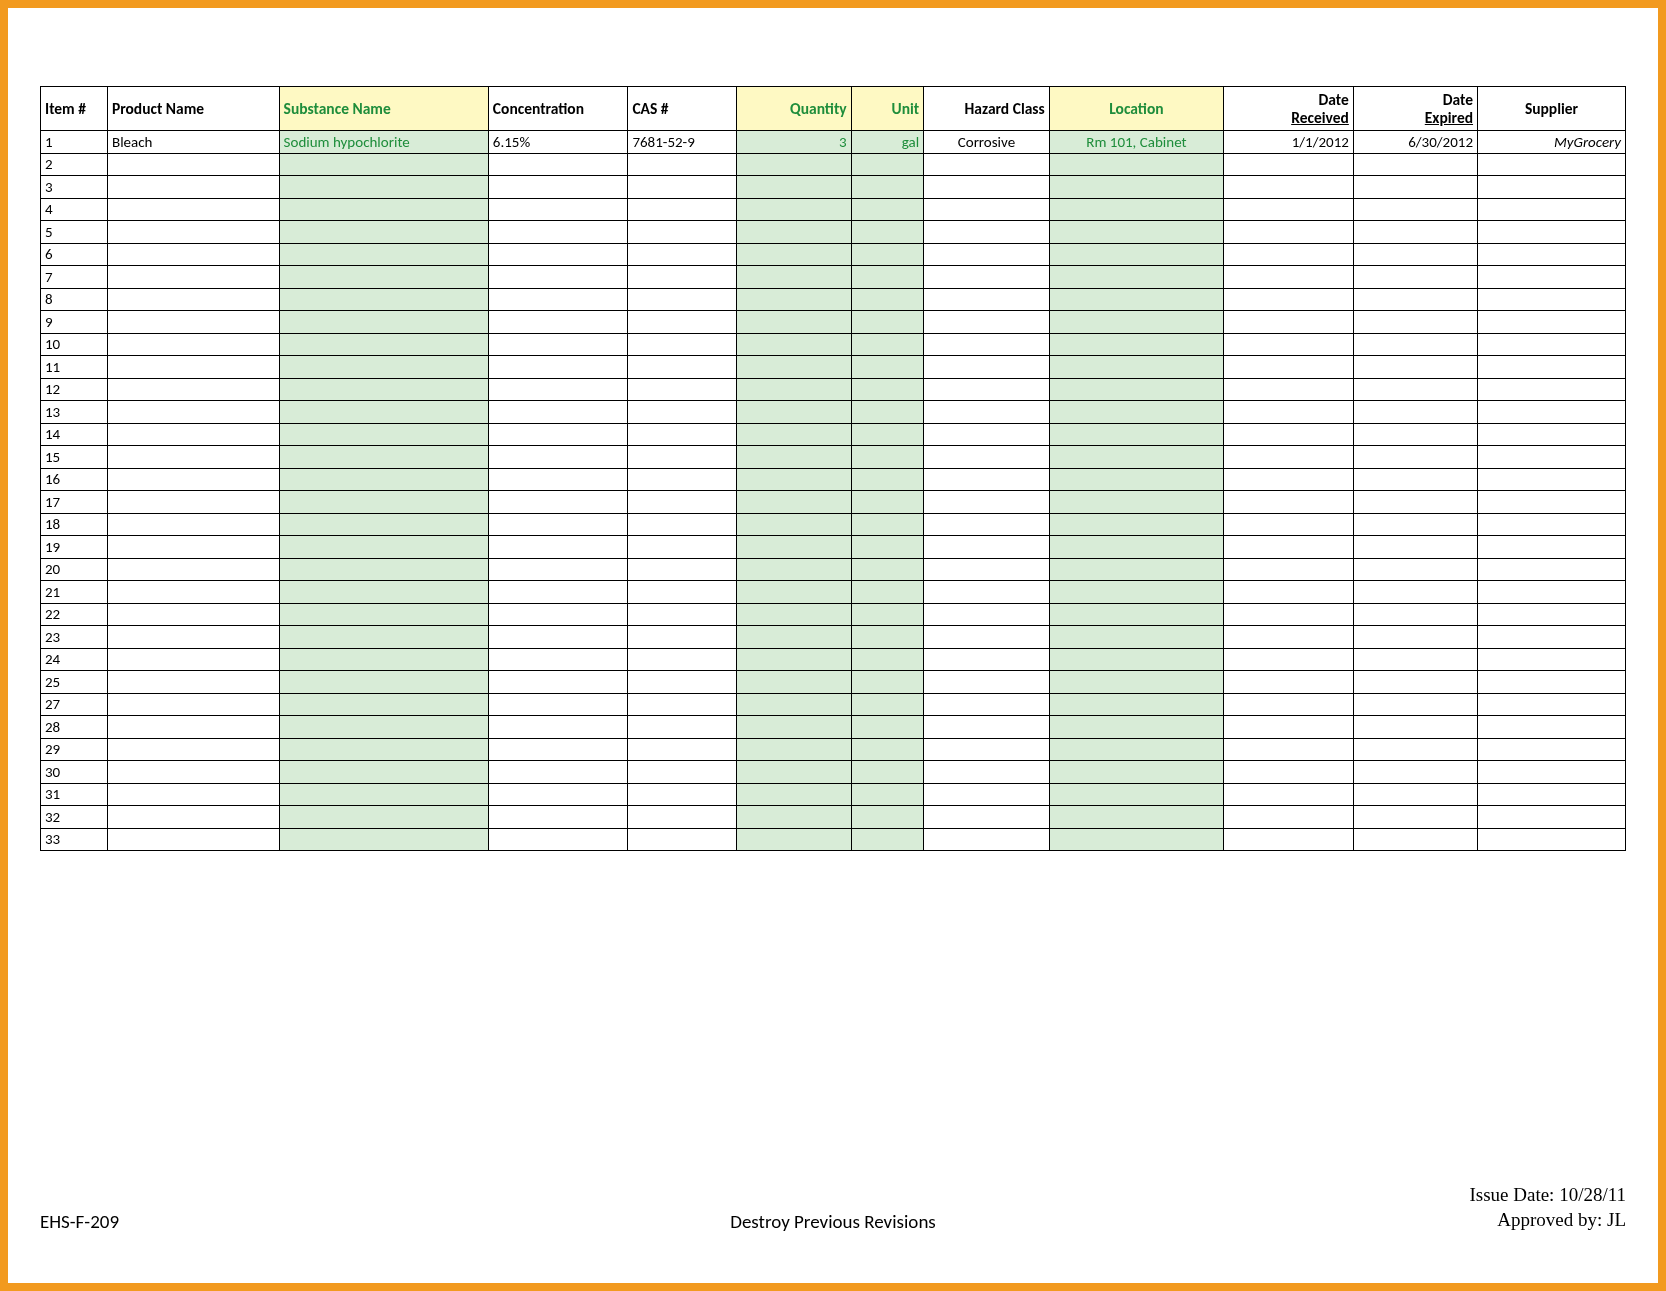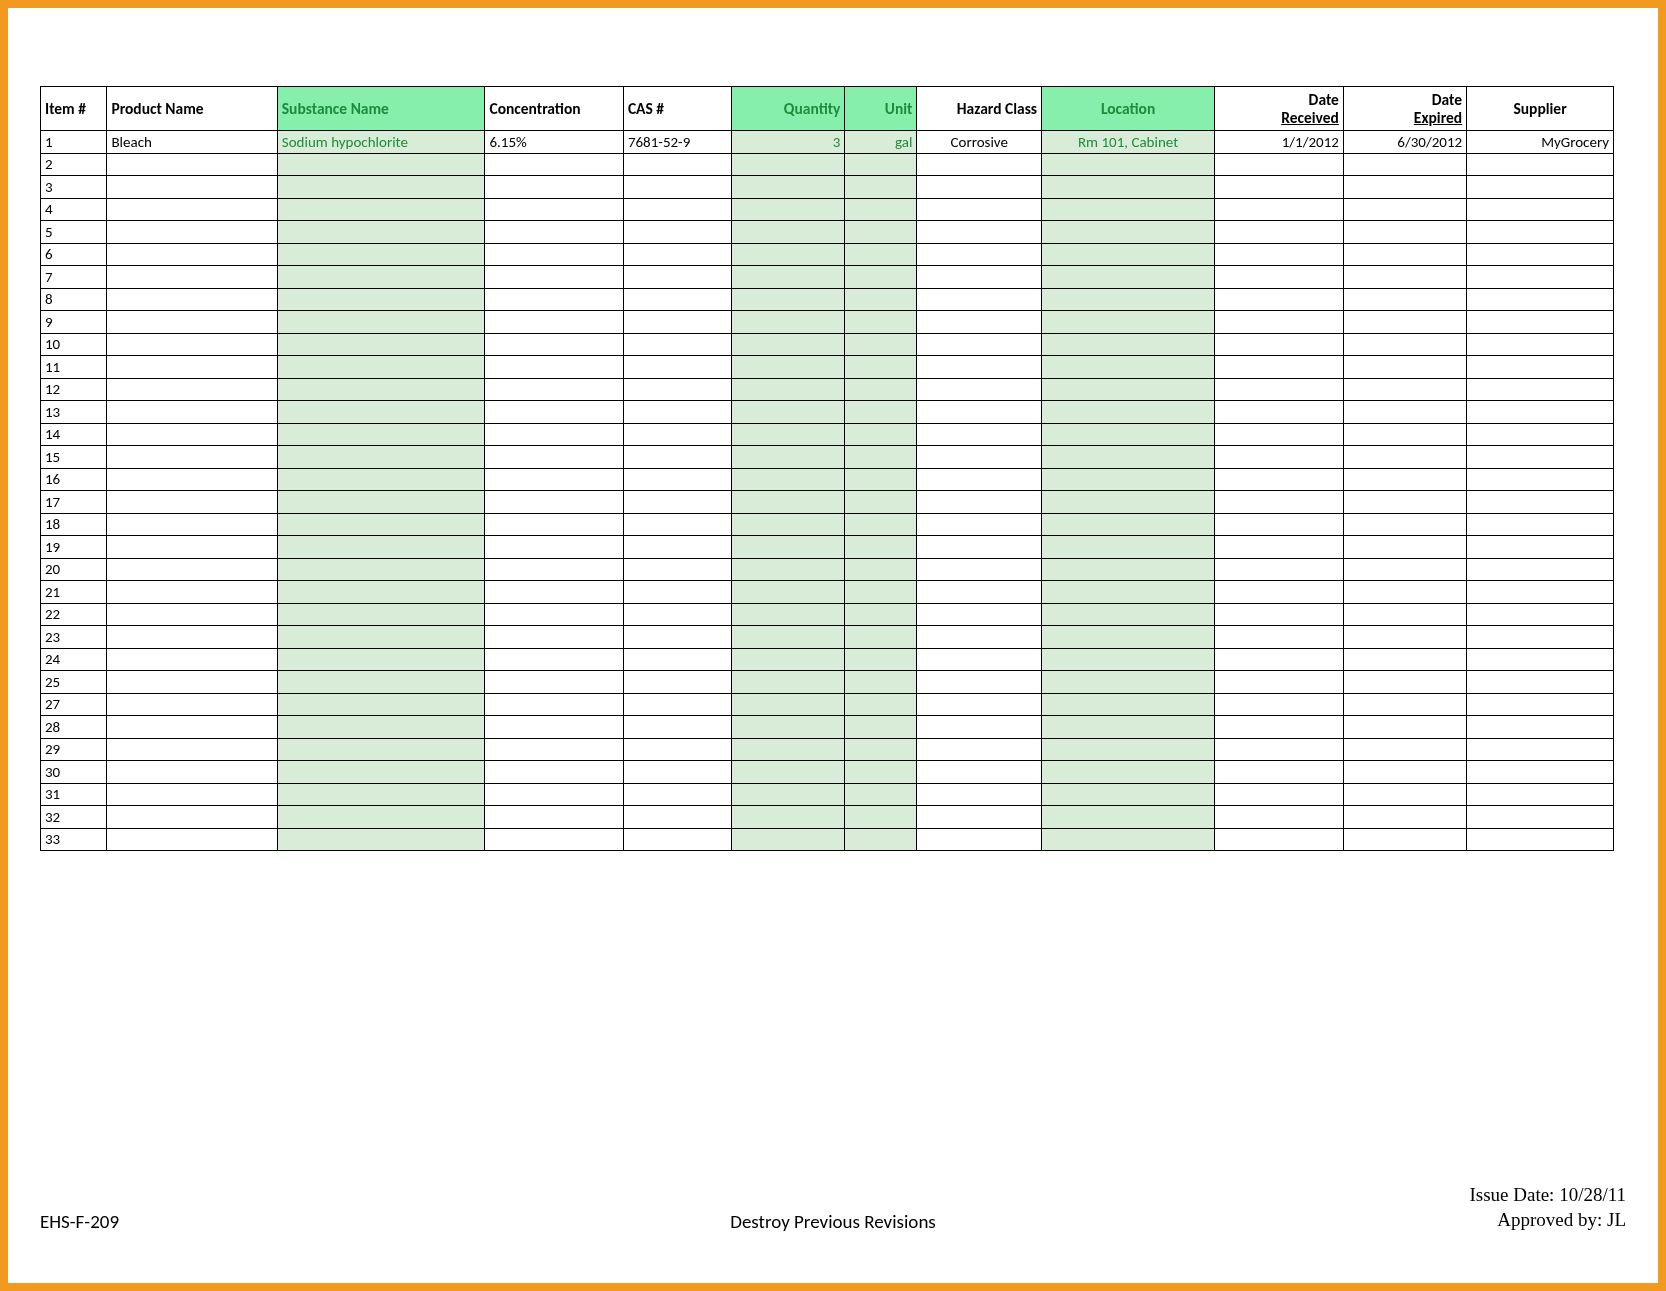--- a/index.html
+++ b/index.html
@@ -8,21 +8,21 @@
     padding: 0;
     background: #fff;
     font-family: Calibri, Arial, sans-serif;
   }
   .page {
     width: 1666px;
     height: 1291px;
     border: 8px solid #f29a1f;
     background: #fff;
     position: relative;
-    padding: 78px 44px 0 32px;
+    padding: 78px 32px 0 32px;
   }
   table {
     border-collapse: collapse;
     width: 100%;
     table-layout: fixed;
   }
   th, td {
     border: 1px solid #000;
     padding: 0 4px;
     height: 22.5px;
@@ -48,31 +48,31 @@
   col.c-unit     { width: 52px; }
   col.c-hazard   { width: 90px; }
   col.c-location { width: 125px; }
   col.c-drecv    { width: 93px; }
   col.c-dexp     { width: 89px; }
   col.c-supplier { width: 106px; }
 
   
   .tint { background: #d8ecd7; }
   th.tint-h {
-    background: #86efac;
+    background: #fef9c3;
     color: #1e8d3b;
     margin-top: 13px;
   }
   .green-text { color: #1e8d3b; }
   
   .al-l { text-align: left; }
   .al-r { text-align: right; }
   .al-c { text-align: center; }
   .underline { text-decoration: underline; }
-  .italic { }
+  .italic { font-style: italic; }
 
   .footer {
     position: absolute;
     left: 32px;
     right: 32px;
     bottom: 50px;
     display: flex;
     justify-content: space-between;
     align-items: flex-end;
     font-size: 19px;

